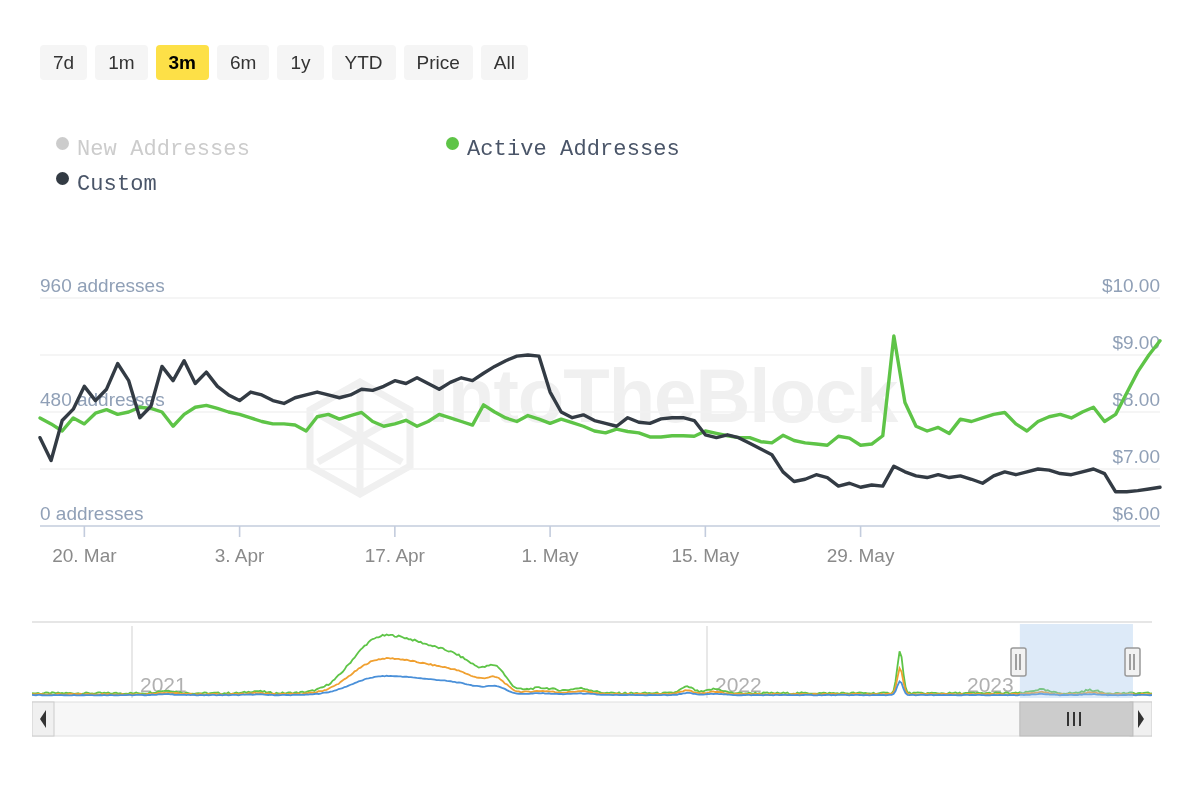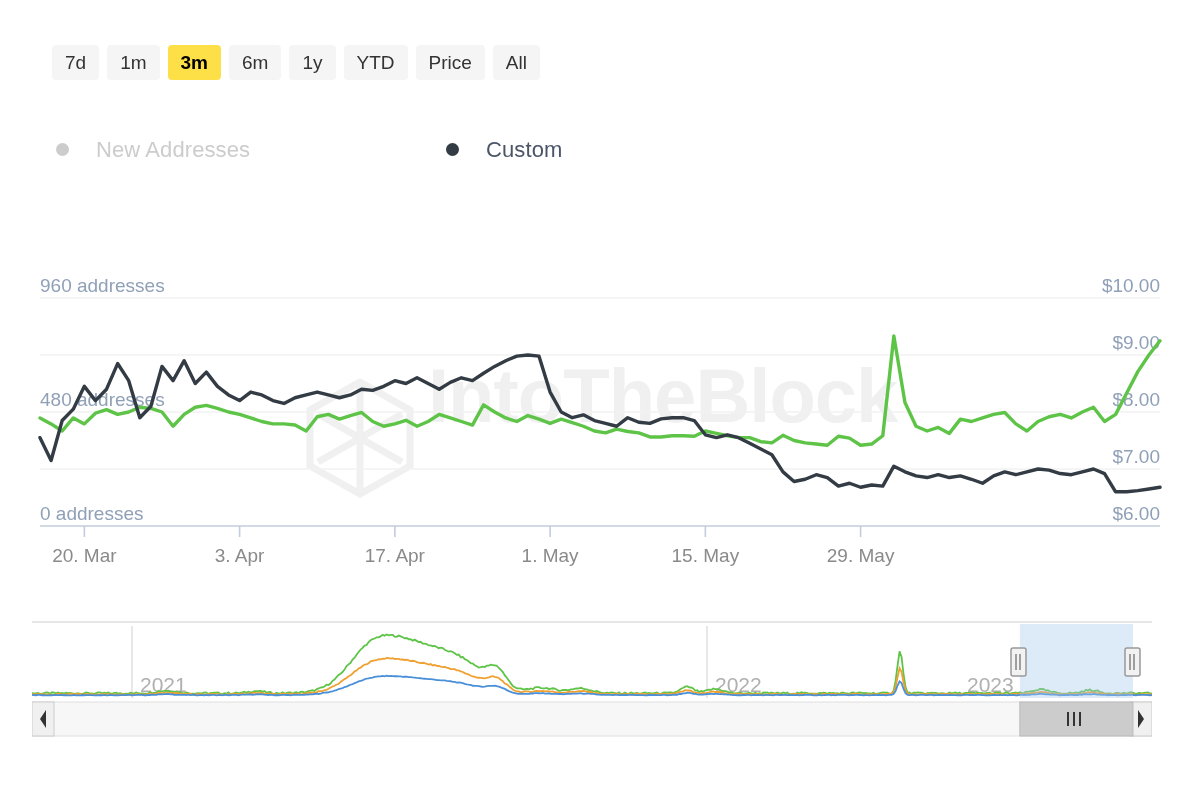--- a/index.html
+++ b/index.html
@@ -11,21 +11,21 @@
     width: 1200px;
     height: 800px;
     font-family: "Liberation Sans", sans-serif;
     overflow: hidden;
     position: relative;
   }
 
   
   .range-bar {
     position: absolute;
-    left: 52px;
+    left: 40px;
     top: 45px;
     display: flex;
     gap: 8px;
     align-items: center;
   }
   .range-btn {
     background: #f5f5f5;
     border: none;
     border-radius: 4px;
     padding: 8px 13px;
@@ -48,24 +48,25 @@
     left: 56px;
     top: 132px;
     width: 760px;
     display: grid;
     grid-template-columns: 390px 1fr;
     grid-auto-rows: 35px;
     align-items: center;
   }
   .legend-item {
     display: flex;
-    align-items: center;
-    gap: 27px;
+    align-items: flex-start;
+    gap: 8px;
     cursor: pointer;
     user-select: none;
+    font-family: Liberation Mono, monospace;
   }
   .legend-bullet {
     width: 13px;
     height: 13px;
     border-radius: 50%;
     flex: 0 0 auto;
   }
   .legend-label {
     font-size: 22px;
     color: #4a5568;
@@ -137,20 +138,24 @@
     <button class="range-btn">Price</button>
     <button class="range-btn">All</button>
   </div>
 
 <div class="legend">
     <div class="legend-item off">
       <span class="legend-bullet" style="background: rgb(204, 204, 204);"></span>
       <span class="legend-label">New Addresses</span>
     </div>
     <div class="legend-item">
+      <span class="legend-bullet" style="background: rgb(94, 196, 71);"></span>
+      <span class="legend-label">Active Addresses</span>
+    </div>
+    <div class="legend-item">
       <span class="legend-bullet" style="background: rgb(51, 59, 68);"></span>
       <span class="legend-label">Custom</span>
     </div>
   </div>
 
 <div class="plot-wrap">
   <svg class="plot-svg" width="1200" height="320" viewBox="0 0 1200 320" xmlns="http://www.w3.org/2000/svg">
     <g>
       <g transform="translate(300,100) scale(1.0)" opacity="1">
         <path d="M60 12 L110 40 L110 96 L60 124 L10 96 L10 40 Z" fill="none" stroke="#f0f0f0" stroke-width="7"></path>

